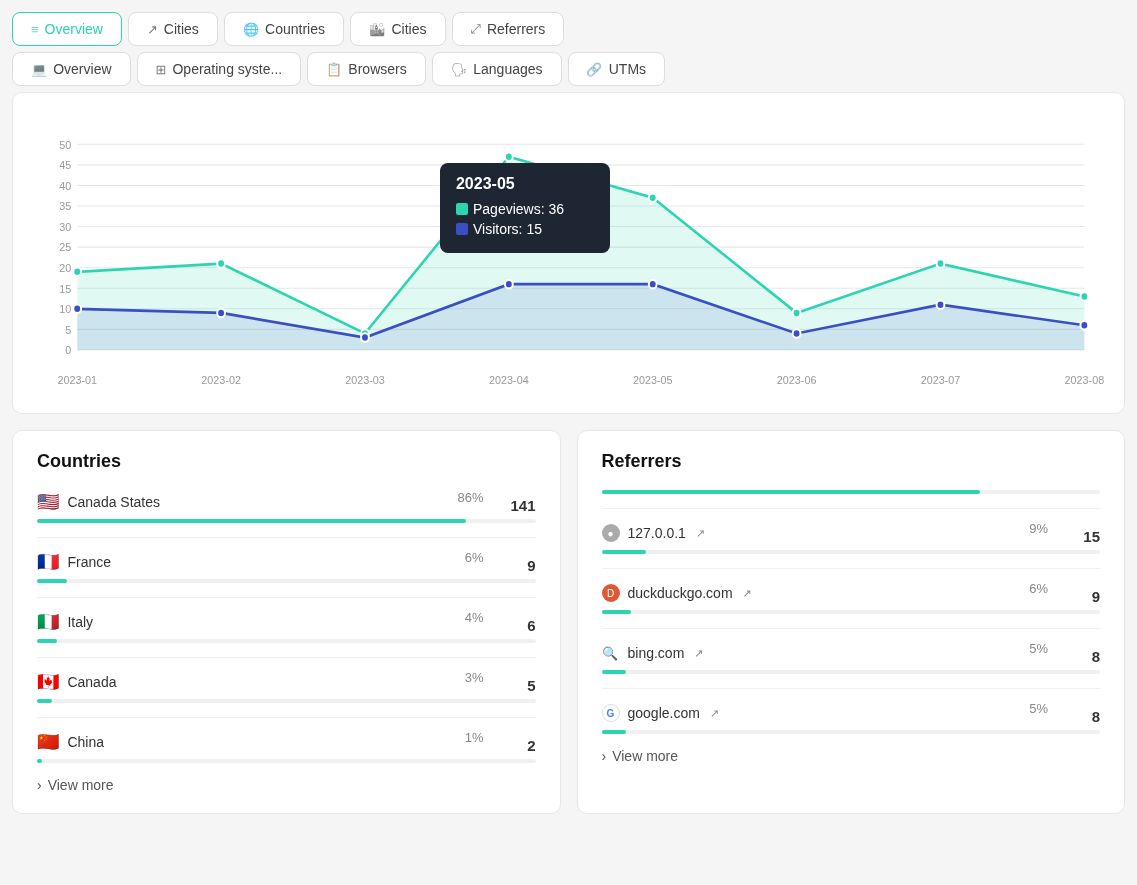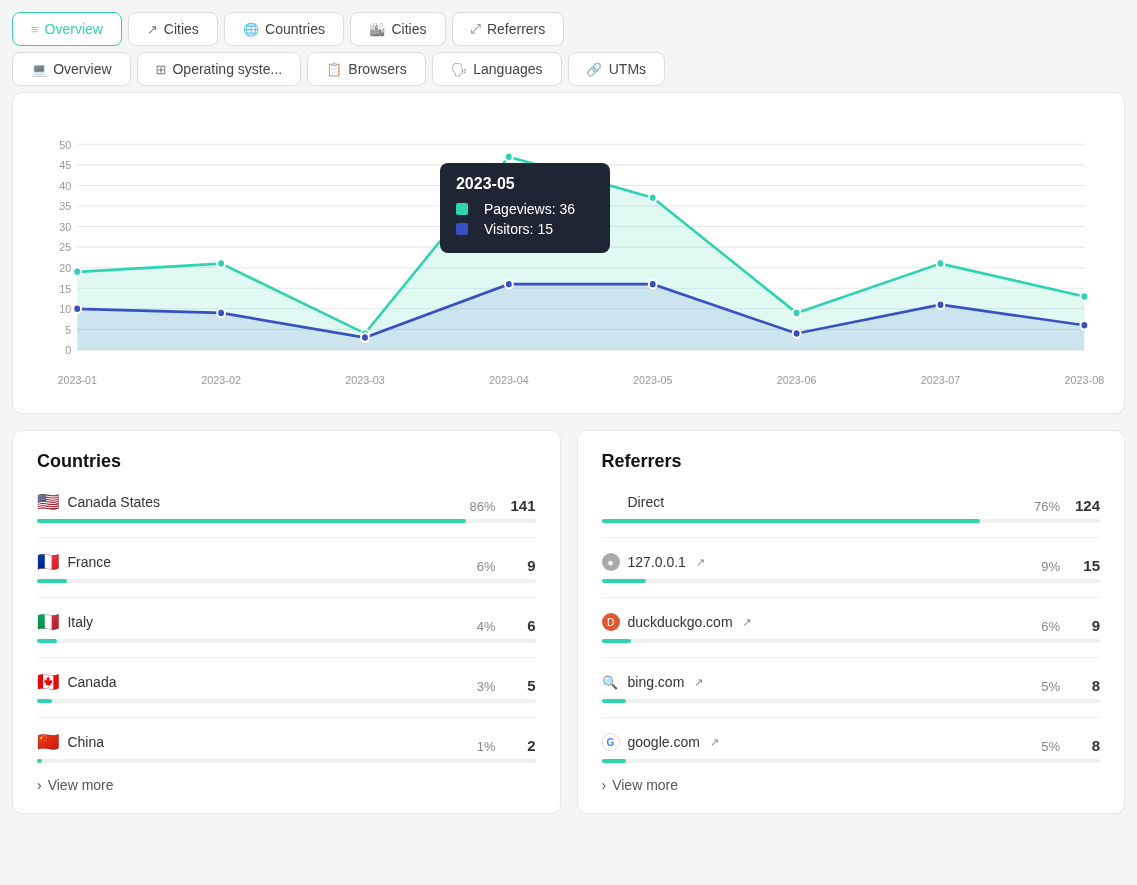--- a/index.html
+++ b/index.html
@@ -74,21 +74,21 @@
       min-width: 170px;
     }
     .chart-tooltip .tooltip-date {
       font-weight: 700;
       font-size: 16px;
       margin-bottom: 8px;
     }
     .chart-tooltip .tooltip-row {
       display: flex;
       align-items: center;
-      gap: 16px;
+      gap: 5px;
       margin-bottom: 4px;
     }
     .tooltip-dot {
       width: 12px;
       height: 12px;
       border-radius: 2px;
       flex-shrink: 0;
     }
     
     .panels {
@@ -118,22 +118,22 @@
       margin-bottom: 5px;
     }
     .data-row-label {
       display: flex;
       align-items: center;
       gap: 8px;
       color: #333;
     }
     .data-row-right {
       display: flex;
-      align-items: flex-end;
-      gap: 10px;
+      align-items: flex-start;
+      gap: 22px;
     }
     .data-pct {
       color: #888;
       font-size: 13px;
     }
     .data-count {
       font-weight: 600;
       font-size: 15px;
       min-width: 30px;
       text-align: right;
@@ -380,30 +380,20 @@
       <div class="view-more">
         <span>›</span>
         <span>View more</span>
       </div>
     </div>
 
     <div class="panel">
       <div class="panel-title">Referrers</div>
       <div id="referrers-list">
           <div class="data-row">
-      <div class="data-row-header">
-        <div class="data-row-label">
-          <span style="width:18px;display:inline-block;"></span>
-          <span>Direct</span>
-        </div>
-        <div class="data-row-right">
-          <span class="data-pct">76%</span>
-          <span class="data-count">124</span>
-        </div>
-      </div>
       <div class="progress-bar-bg">
         <div class="progress-bar-fill" style="width:76%"></div>
       </div>
     </div>
           <hr class="divider-line">
           <div class="data-row">
       <div class="data-row-header">
         <div class="data-row-label">
           <span style="width:18px;height:18px;border-radius:50%;background:#aaa;display:inline-flex;align-items:center;justify-content:center;font-size:10px;color:#fff;">●</span>
           <span>127.0.0.1</span>

